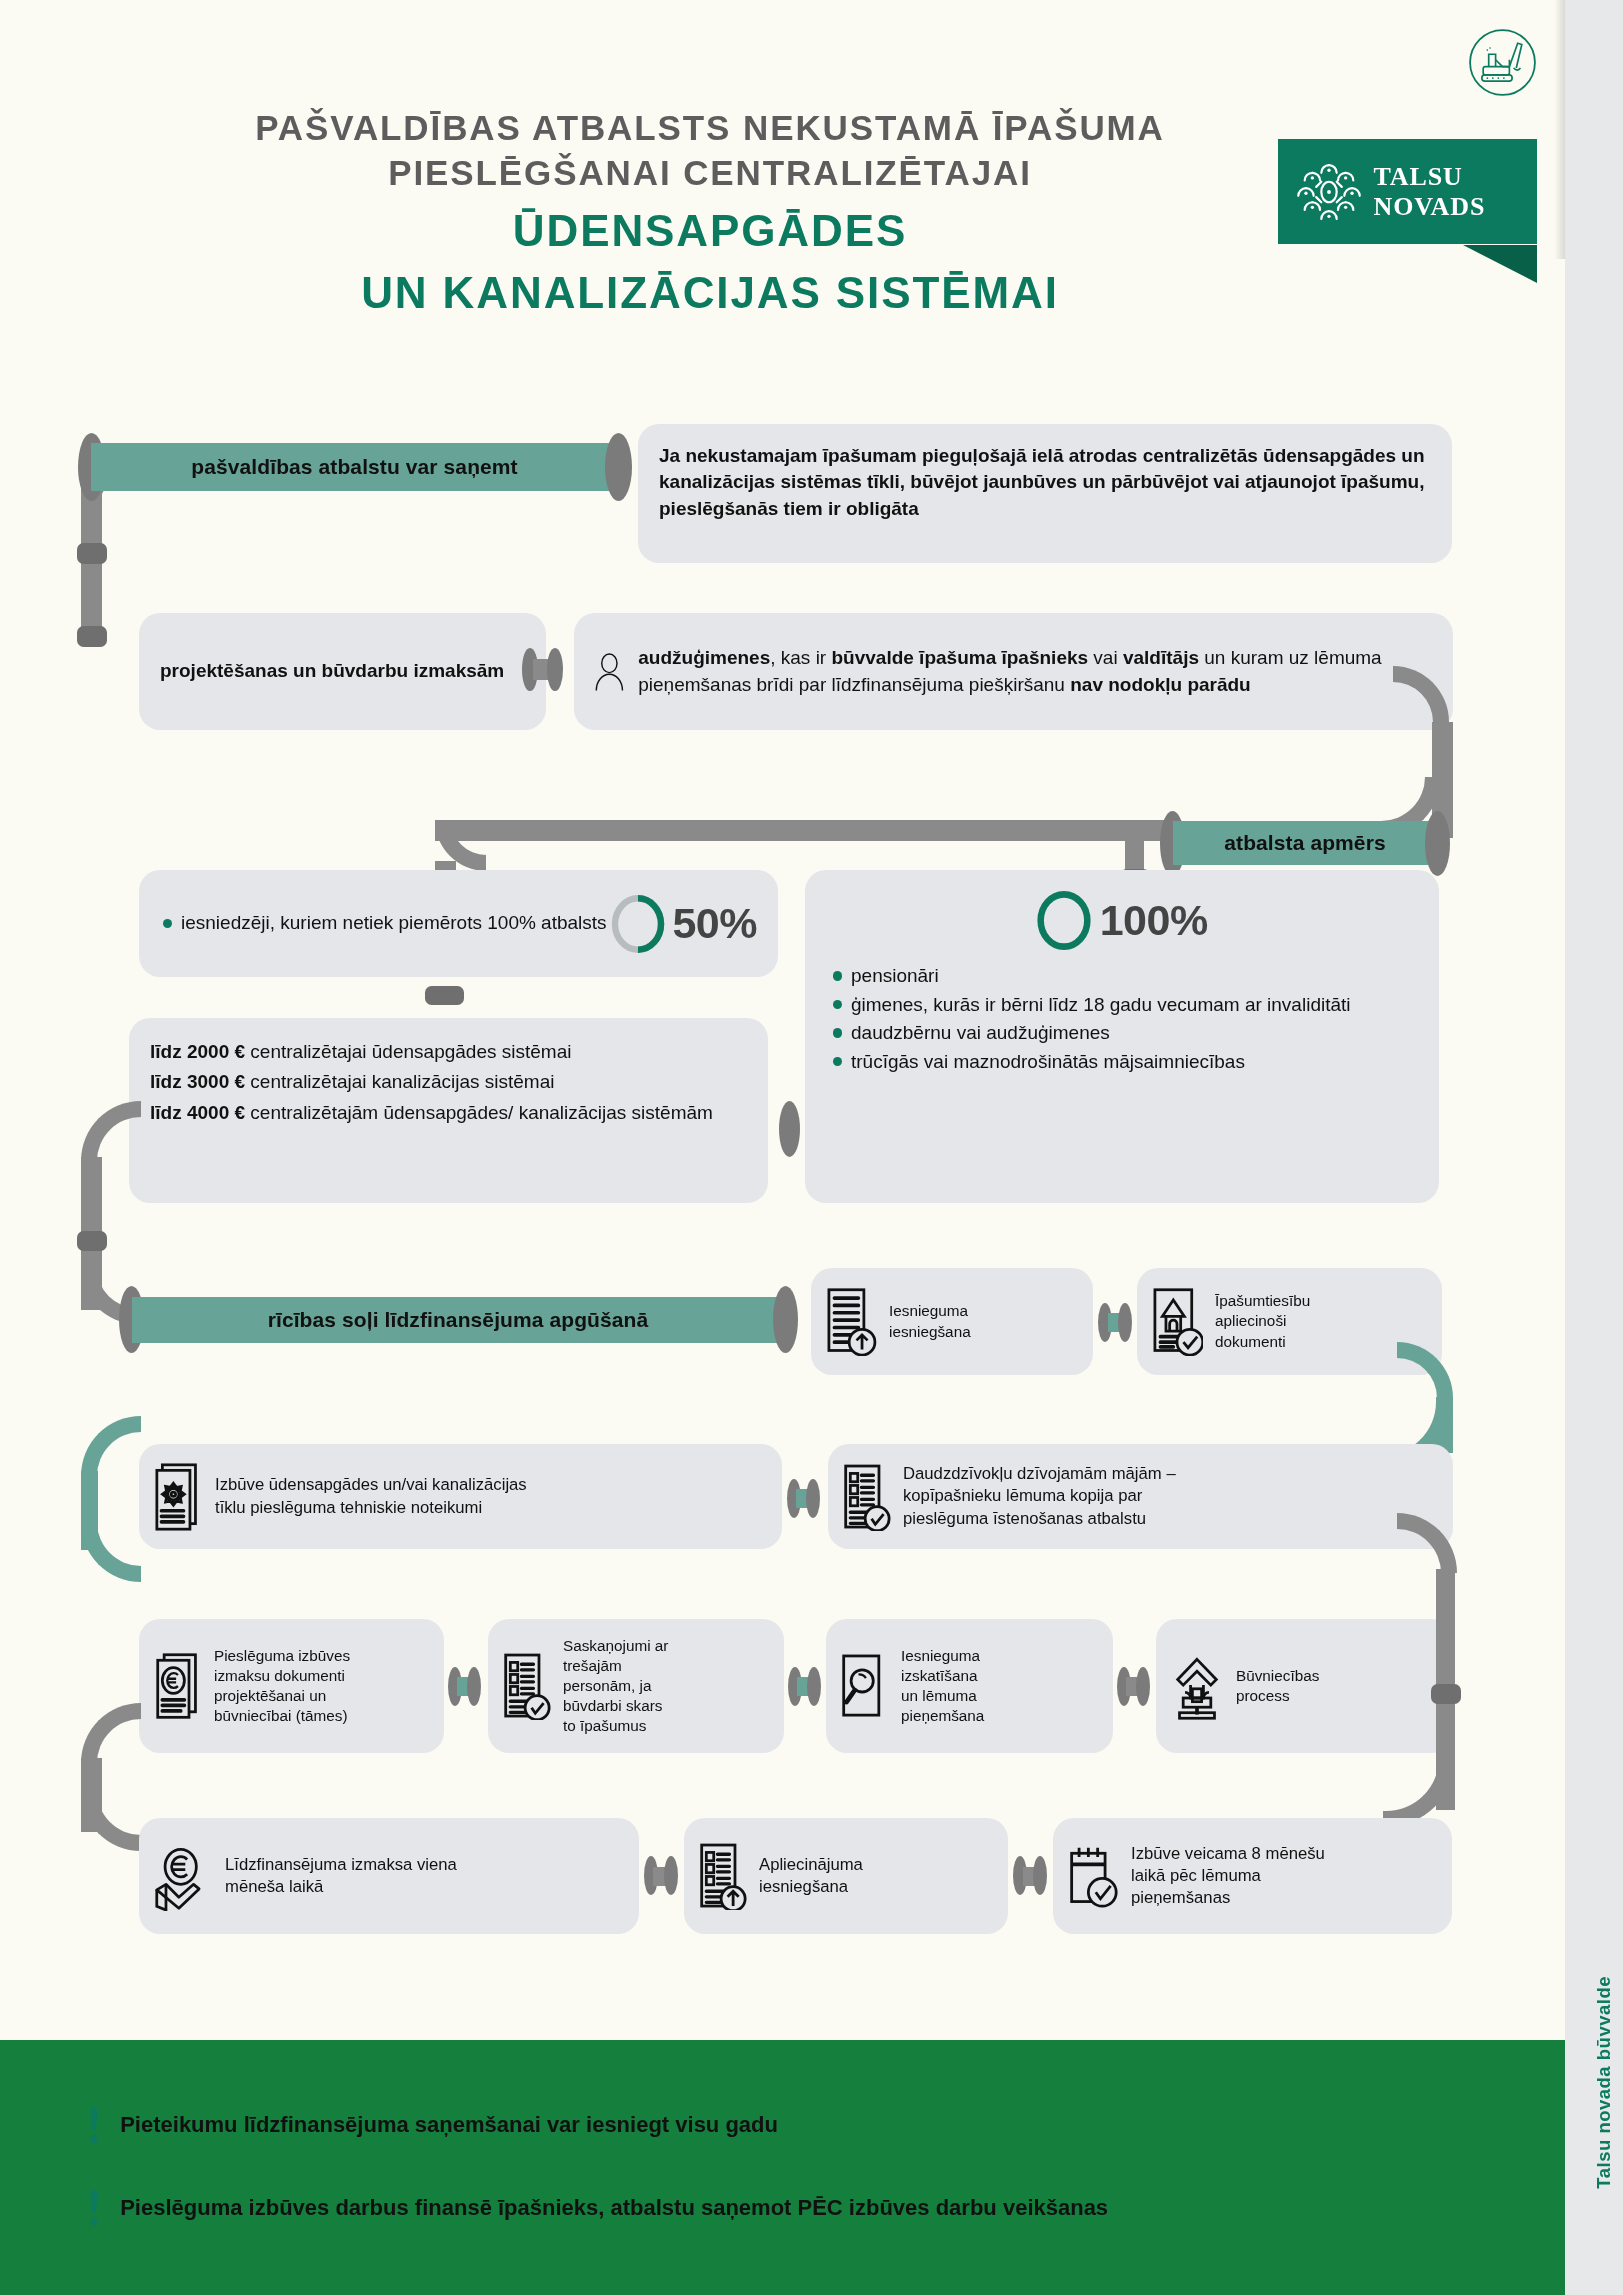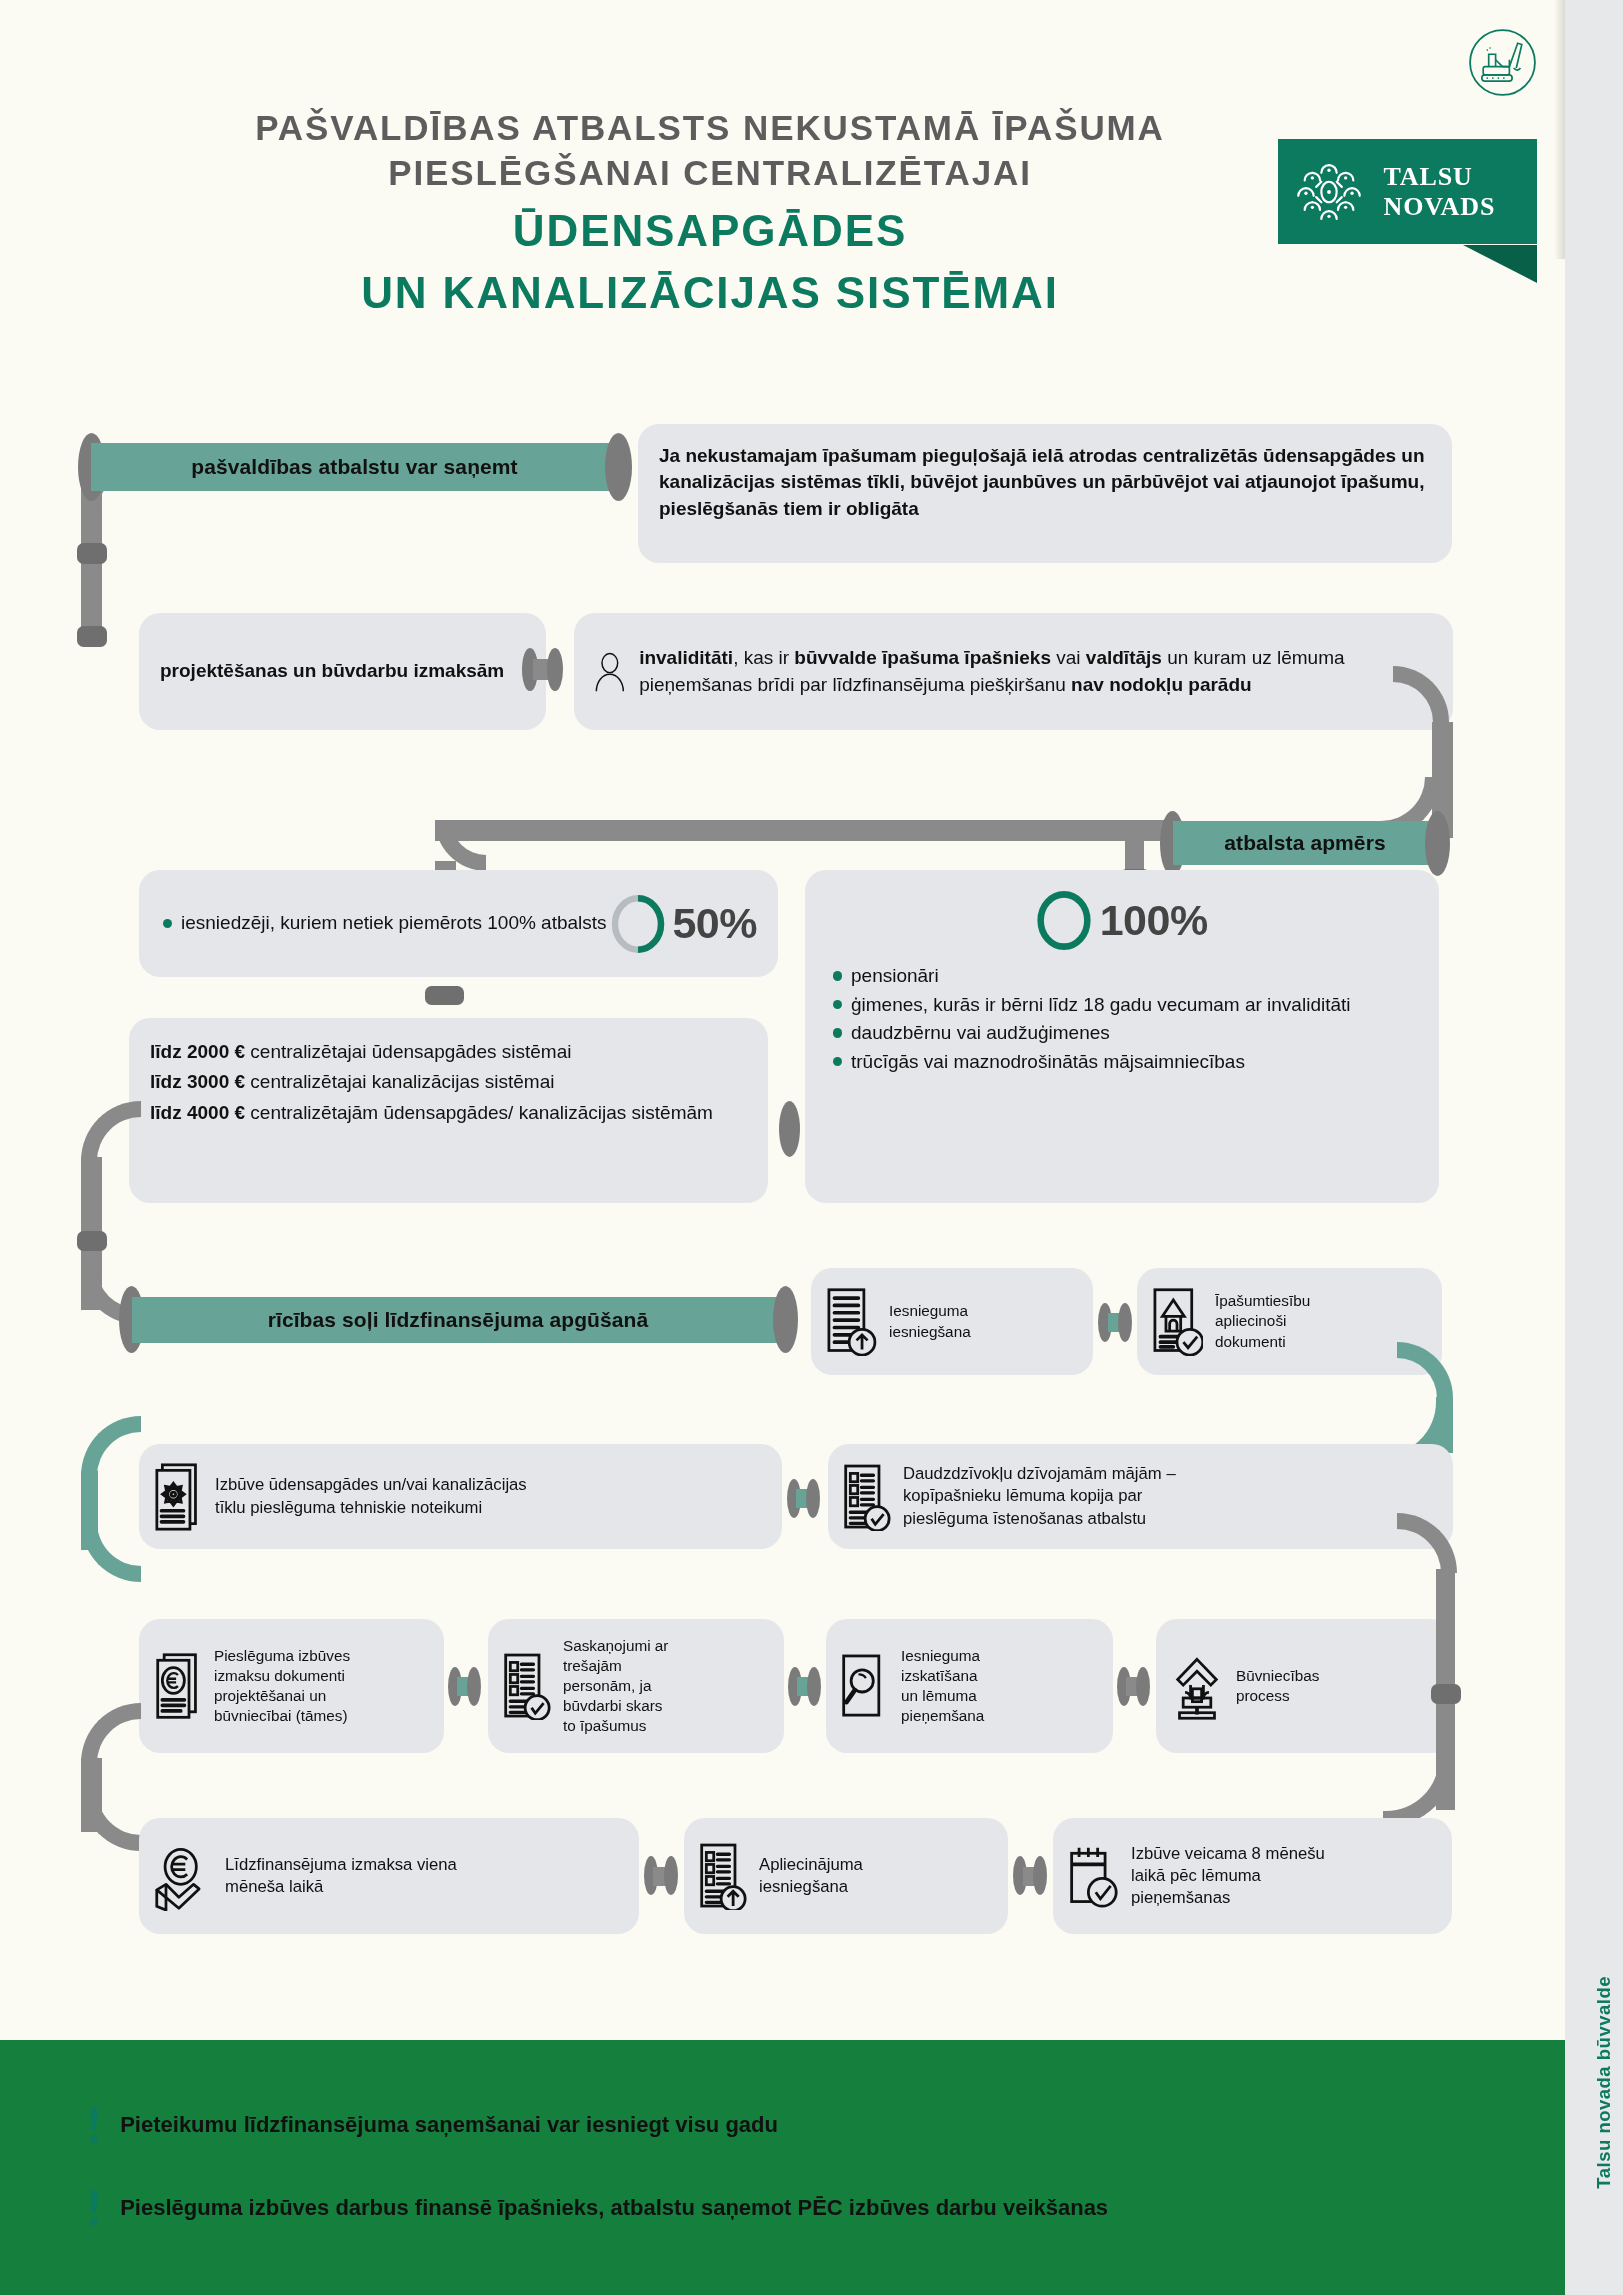--- a/index.html
+++ b/index.html
@@ -21,21 +21,21 @@
   .title-wrap { text-align:center; padding-right:167px;margin-left:22px; }
   .title-l1 { font-size:35px; font-weight:bold; letter-spacing:1.9px; color:#5d5d5d; line-height:1.28;
       text-transform:uppercase; }
   .title-l2 { font-size:44px; font-weight:bold; letter-spacing:1.9px; color:#0b7a5f; line-height:1.22;
       text-transform:uppercase; margin-top:8.3px;}
 
   
   .logo-area { position:absolute; top:28px; right:58px; width:287px; height:245px; }
   .crane-circle { position:absolute; top:0; right:28px; width:69px; height:69px; }
   .talsu-tag { position:absolute; top:111px; left:0; width:259px; height:105px; background:#0b7a5f;
-      display:flex; align-items:center; gap:23px; padding-left:18.5px; }
+      display:flex; align-items:center; gap:13px; padding-left:18.5px; }
   .talsu-fold { position:absolute; top:217px; left:185px; width:74px; height:38px; background:#086048;
       clip-path: polygon(0 0, 100% 0, 100% 100%);}
   .talsu-text { color:#fff; font-weight:bold; font-size:26px; line-height:1.12; letter-spacing:0.9px;
       font-family:"Liberation Serif", serif; }
   .talsu-mark { width:64px; height:64px; flex:0 0 64px; }
 
   
   .card { position:absolute; background:#e4e6e9; border-radius:21px; }
   .card-pad { padding:18.5px 21px; }
 
@@ -175,21 +175,21 @@
   <div class="flange" style="left:522px;top:648px;width:15.7px;height:43px;"></div>
   <div class="pipe" style="left:533px;top:659px;width:18.5px;height:21px;"></div>
   <div class="flange" style="left:547px;top:648px;width:15.7px;height:43px;"></div>
 
   <div class="card" style="left:574px;top:613px;width:879px;height:117px;display:flex;align-items:center;padding:0 18.5px;gap:13px;">
     <svg width="56" height="65" viewBox="0 0 60 70">
       <ellipse cx="30" cy="20" rx="14" ry="17" fill="none" stroke="#111" stroke-width="2.6"></ellipse>
       <path d="M6 70 a24 30 0 0 1 48 0" fill="none" stroke="#111" stroke-width="2.6"></path>
     </svg>
     <div class="txt">
-      <b>invaliditāti</b><span>, kas ir </span><b>būvvalde īpašuma īpašnieks</b><span> vai </span><b>valdītājs</b><span> un kuram uz lēmuma pieņemšanas brīdi par līdzfinansējuma piešķiršanu </span><b>nav nodokļu parādu</b>
+      <b>audžuģimenes</b><span>, kas ir </span><b>būvvalde īpašuma īpašnieks</b><span> vai </span><b>valdītājs</b><span> un kuram uz lēmuma pieņemšanas brīdi par līdzfinansējuma piešķiršanu </span><b>nav nodokļu parādu</b>
     </div>
   </div>
 
   <div class="elbow" style="left:1393px;top:666px;width:56px;height:60px;border-left:none;border-bottom:none;border-top-right-radius:56px;"></div>
   <div class="pipe" style="left:1432px;top:722px;width:21px;height:116px;"></div>
   <div class="elbow" style="left:1381px;top:777px;width:60px;height:60px;border-left:none;border-top:none;border-bottom-right-radius:60px;"></div>
 
   <div class="pipe" style="left:435px;top:820px;width:731px;height:21px;"></div>
   <div class="pipe" style="left:1125px;top:820px;width:18.5px;height:56px;"></div>
   <div class="cap" style="left:1120px;top:869px;width:30px;height:21px;"></div>

